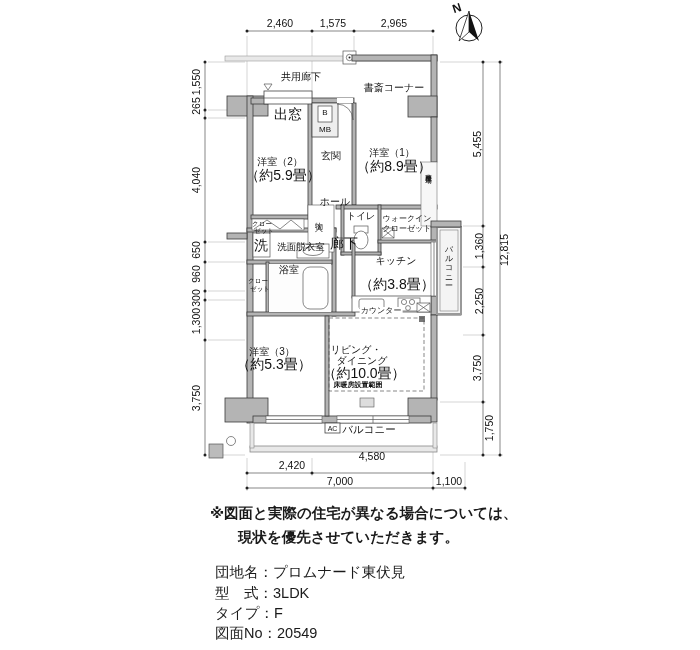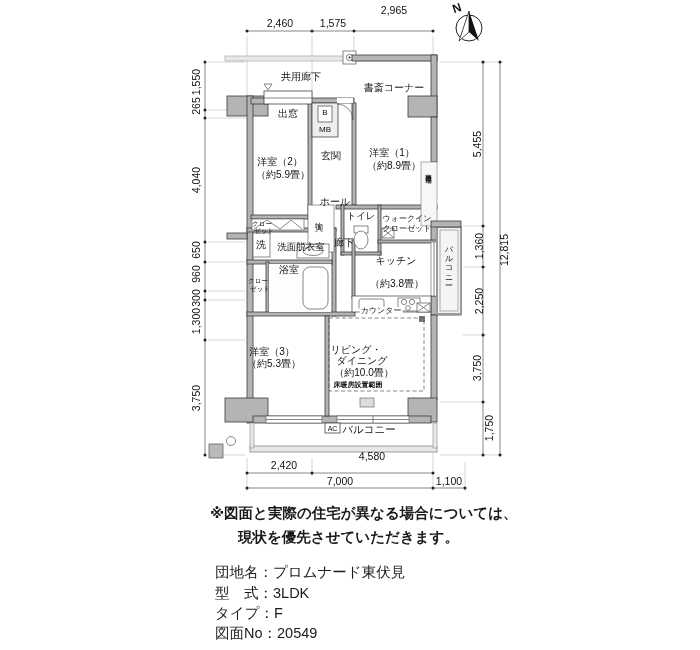--- a/index.html
+++ b/index.html
@@ -4,21 +4,21 @@
 <style>
   html,body{margin:0;padding:0;background:#fff;}
   .stage{position:relative;width:700px;height:650px;background:#fff;overflow:hidden;
          font-family:"Liberation Sans","DejaVu Sans",sans-serif;color:#1a1a1a;}
   svg{position:absolute;left:0;top:0;}
   .lbl{position:absolute;transform:translate(-50%,-50%);white-space:nowrap;
        font-size:10px;line-height:1;color:#111;}
   .rot{transform:translate(-50%,-50%) rotate(-90deg);}
   .v{writing-mode:vertical-rl;text-orientation:upright;letter-spacing:1px;}
   .dim{font-size:10.5px;}
-  .sz{font-size:10px;}
+  .sz{font-size:14px;}
   .tiny{font-size:6.5px;}
   .small{font-size:8px;}
   .txt{position:absolute;white-space:nowrap;font-size:14.5px;font-weight:600;line-height:1;}
   .wfill{fill:#b4b4b4;stroke:#3a3a3a;stroke-width:0.8;}
   .thin{stroke:#555;stroke-width:0.7;fill:none;}
   .fix{fill:#ffffff;stroke:#555;stroke-width:0.7;}
   .dimline{stroke:#555;stroke-width:0.7;}
   .ext{stroke:#aaa;stroke-width:0.5;}
   .dot{fill:#222;}
 </style>
@@ -261,36 +261,36 @@
 <div class="lbl" style="left:362px;top:361px;">ダイニング</div>
 <div class="lbl sz" style="left:364px;top:373px;">（約10.0畳）</div>
 <div class="lbl" style="left:358px;top:384px;font-size:7px;font-weight:bold;">床暖房設置範囲</div>
 <div class="lbl" style="left:272px;top:352px;">洋室（3）</div>
 <div class="lbl sz" style="left:274px;top:364px;">（約5.3畳）</div>
 <div class="lbl" style="left:332.5px;top:428px;font-size:7px;">AC</div>
 <div class="lbl" style="left:369px;top:429px;font-size:10.5px;">バルコニー</div>
 
 <div class="lbl dim" style="left:280px;top:23px;">2,460</div>
 <div class="lbl dim" style="left:333px;top:23px;">1,575</div>
-<div class="lbl dim" style="left:394px;top:10px;text-align:right;">2,965</div>
+<div class="lbl dim" style="left:394px;top:23px;text-align:right;">2,965</div>
 <div class="lbl dim rot" style="left:196px;top:82px;">1,550</div>
 <div class="lbl dim rot" style="left:196px;top:106px;">265</div>
 <div class="lbl dim rot" style="left:196px;top:180px;">4,040</div>
 <div class="lbl dim rot" style="left:196px;top:250px;">650</div>
 <div class="lbl dim rot" style="left:196px;top:274px;">960</div>
 <div class="lbl dim rot" style="left:196px;top:298px;">300</div>
 <div class="lbl dim rot" style="left:196px;top:321px;">1,300</div>
 <div class="lbl dim rot" style="left:196px;top:398px;">3,750</div>
 <div class="lbl dim rot" style="left:477px;top:144px;">5,455</div>
 <div class="lbl dim rot" style="left:479px;top:246px;">1,360</div>
 <div class="lbl dim rot" style="left:479px;top:301px;">2,250</div>
 <div class="lbl dim rot" style="left:477px;top:368px;">3,750</div>
 <div class="lbl dim rot" style="left:489px;top:428px;">1,750</div>
 <div class="lbl dim rot" style="left:504px;top:250px;">12,815</div>
-<div class="lbl dim" style="left:284px;top:465px;">2,420</div>
+<div class="lbl dim" style="left:292px;top:465px;">2,420</div>
 <div class="lbl dim" style="left:372px;top:456px;">4,580</div>
 <div class="lbl dim" style="left:340px;top:481px;">7,000</div>
 <div class="lbl dim" style="left:449px;top:481px;">1,100</div>
 
 <div class="txt" style="left:238px;top:530px;">現状を優先させていただきます。</div>
 <div class="txt" style="left:210px;top:506px;">※図面と実際の住宅が異なる場合については、</div>
 
 <div class="txt" style="left:215px;top:565px;font-weight:500;">団地名：プロムナード東伏見</div>
 <div class="txt" style="left:215px;top:586px;font-weight:500;">型　式：3LDK</div>
 <div class="txt" style="left:215px;top:606px;font-weight:500;">タイプ：F</div>

